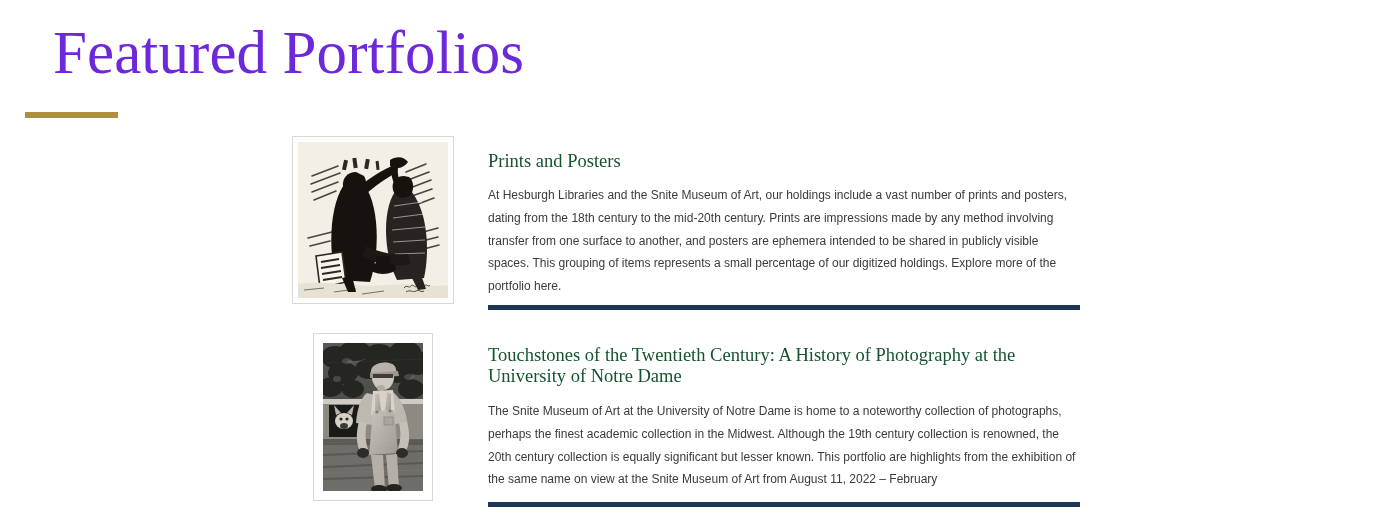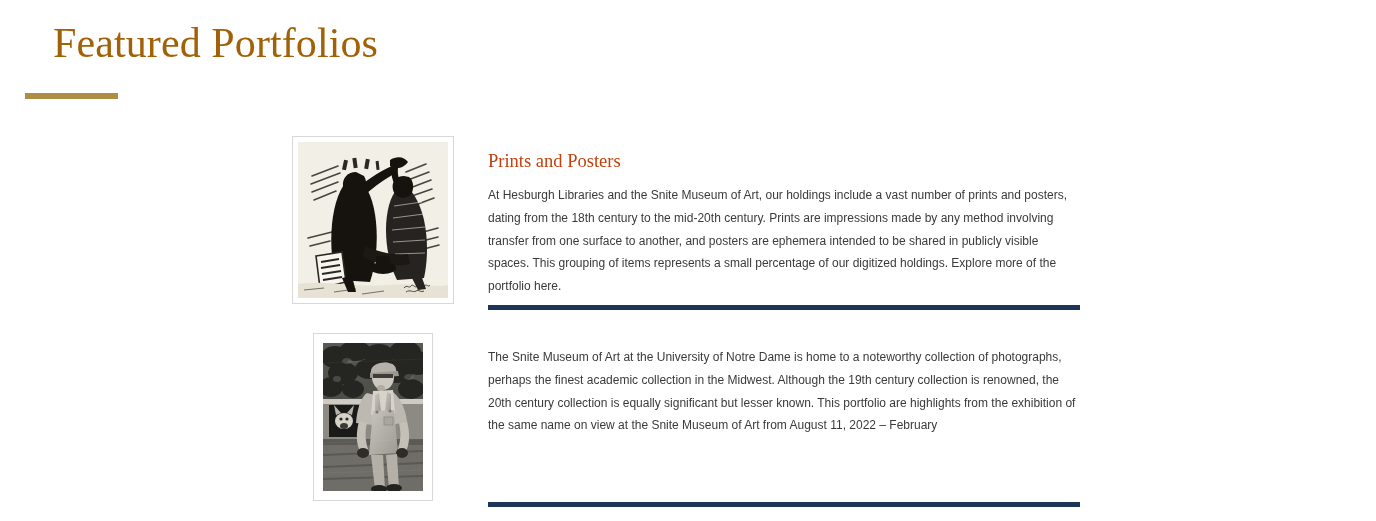--- a/index.html
+++ b/index.html
@@ -20,24 +20,24 @@
 
   
   .page-header {
     position: absolute;
     left: 25px;
     top: 22px;
     width: 1100px;
   }
   .page-title {
     font-family: "Liberation Serif", serif;
-    font-size: 42px;
+    font-size: 61px;
     line-height: 1.0;
     font-weight: 400;
-    color: #a16207;
+    color: #6d28d9;
     letter-spacing: 0.1px;
     margin: 0;
     padding: 0 0 0 28px;
     white-space: nowrap;
   }
   .title-rule {
     margin-top: 29px;
     width: 93px;
     height: 6px;
     background: #ae8e42;
@@ -115,21 +115,21 @@
     margin-left: 22px;
     height: 100%;
     overflow: hidden;
     border-bottom: 5px solid #1d3557;
   }
   .card-title {
     font-family: "Liberation Serif", serif;
     font-size: 18.5px;
     line-height: 21px;
     font-weight: 400;
-    color: #c2410c;
+    color: #14532d;
     margin: 0;
     padding: 0;
   }
   .card-1 .card-title { padding-top: 15px; }
   .card-2 .card-title { padding-top: 12px; }
 
   .card-body {
     font-family: "Liberation Sans", sans-serif;
     font-size: 12px;
     line-height: 22.8px;
@@ -338,17 +338,18 @@
                     <path d="M0 130 L100 127"></path>
                 </g>
               </svg>
             </div>
           </div>
         </div>
       </div>
     </div>
 
     <div class="text-col">
+      <h2 class="card-title">Touchstones of the Twentieth Century: A History of Photography at the University of Notre Dame</h2>
       <p class="card-body">The Snite Museum of Art at the University of Notre Dame is home to a noteworthy collection of photographs, perhaps the finest academic collection in the Midwest. Although the 19th century collection is renowned, the 20th century collection is equally significant but lesser known. This portfolio are highlights from the exhibition of the same name on view at the Snite Museum of Art from August 11, 2022 – February</p>
     </div>
   </div>
 
 </div>
 
 </body></html>

